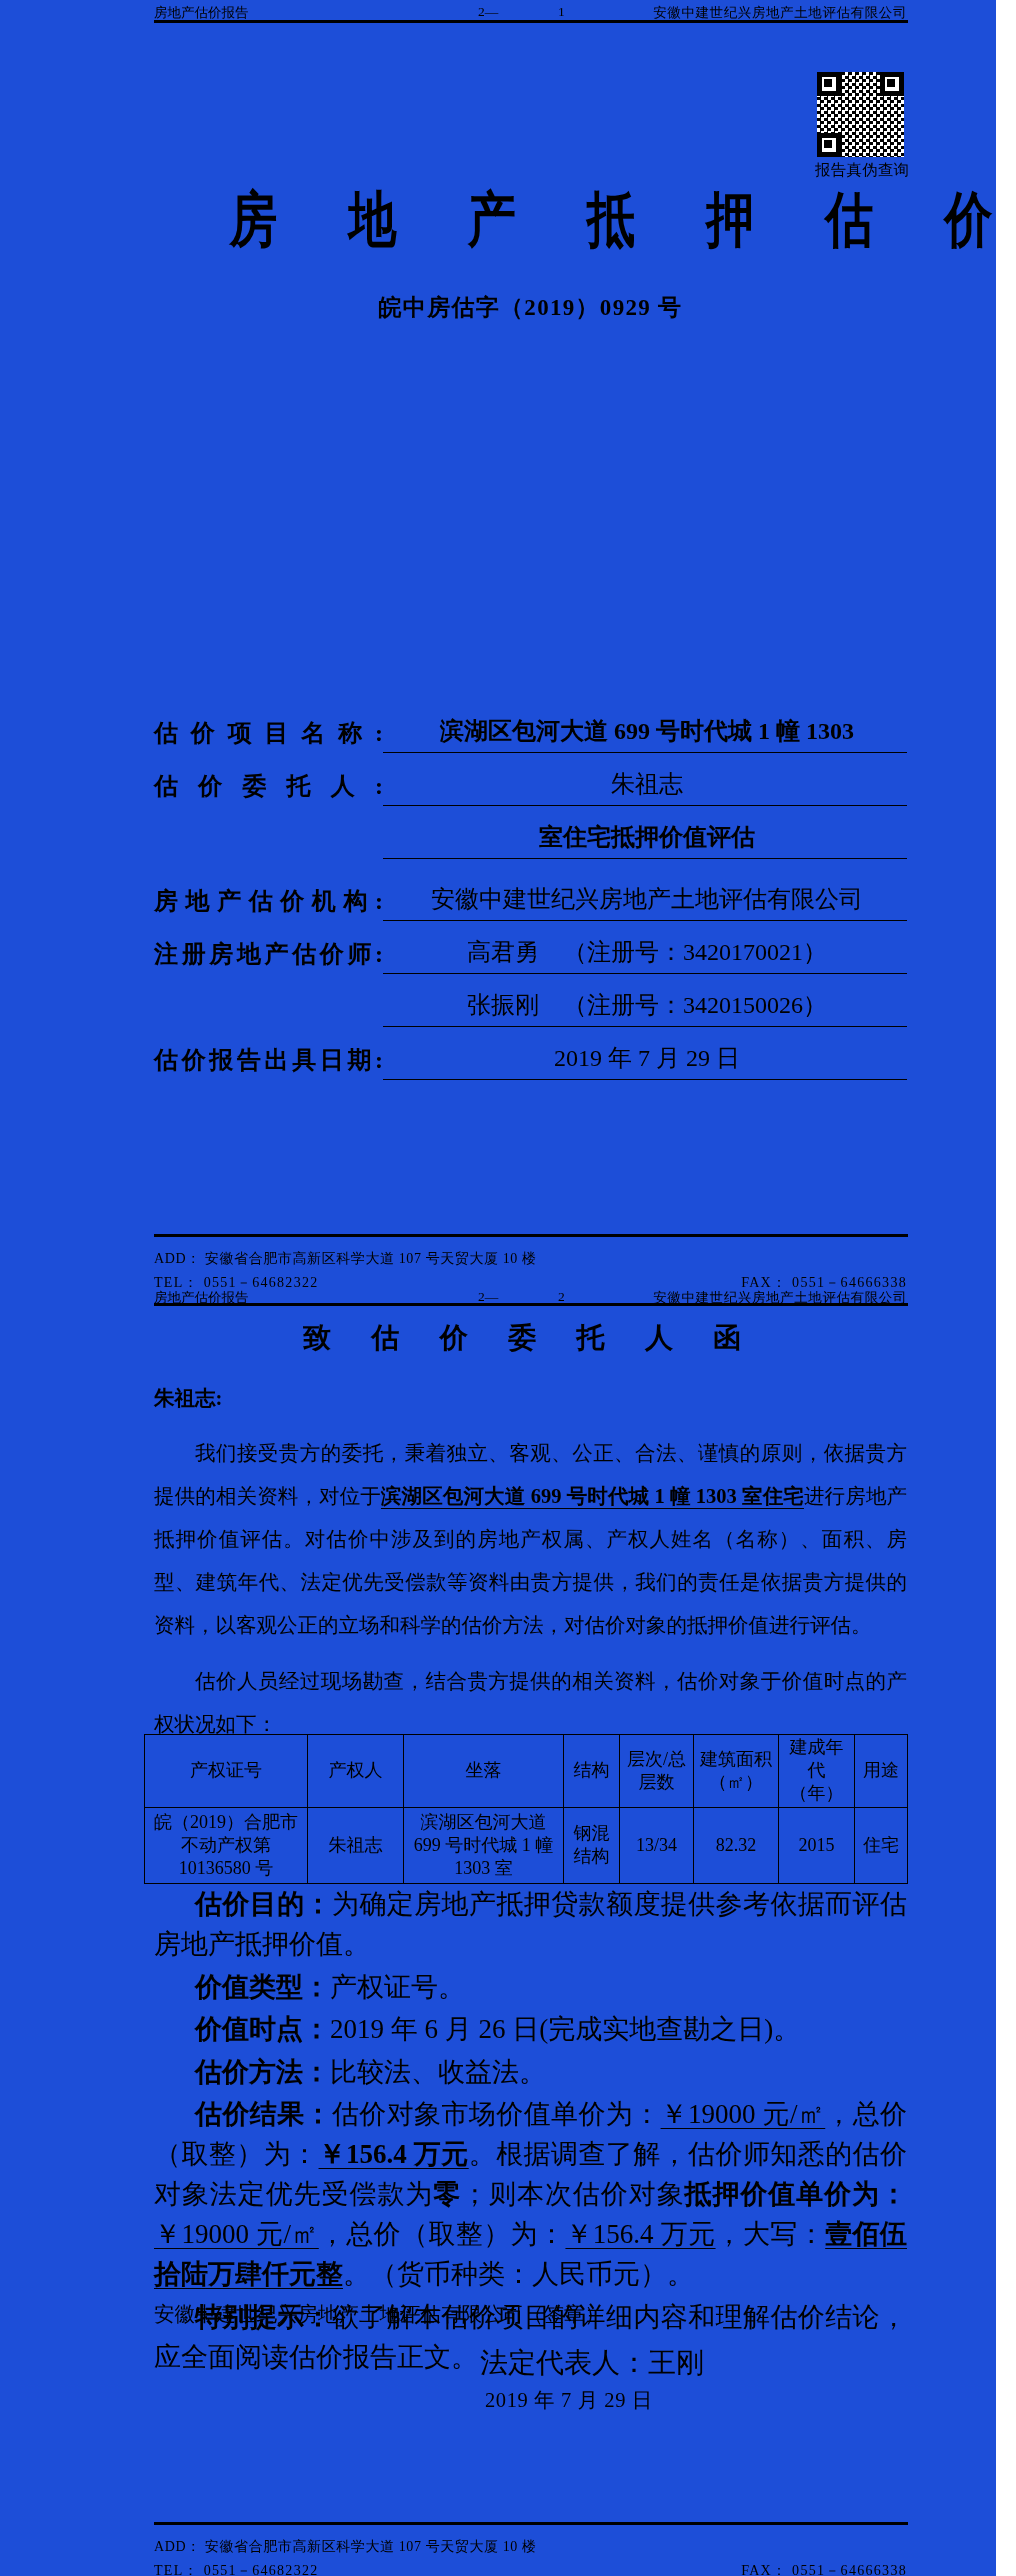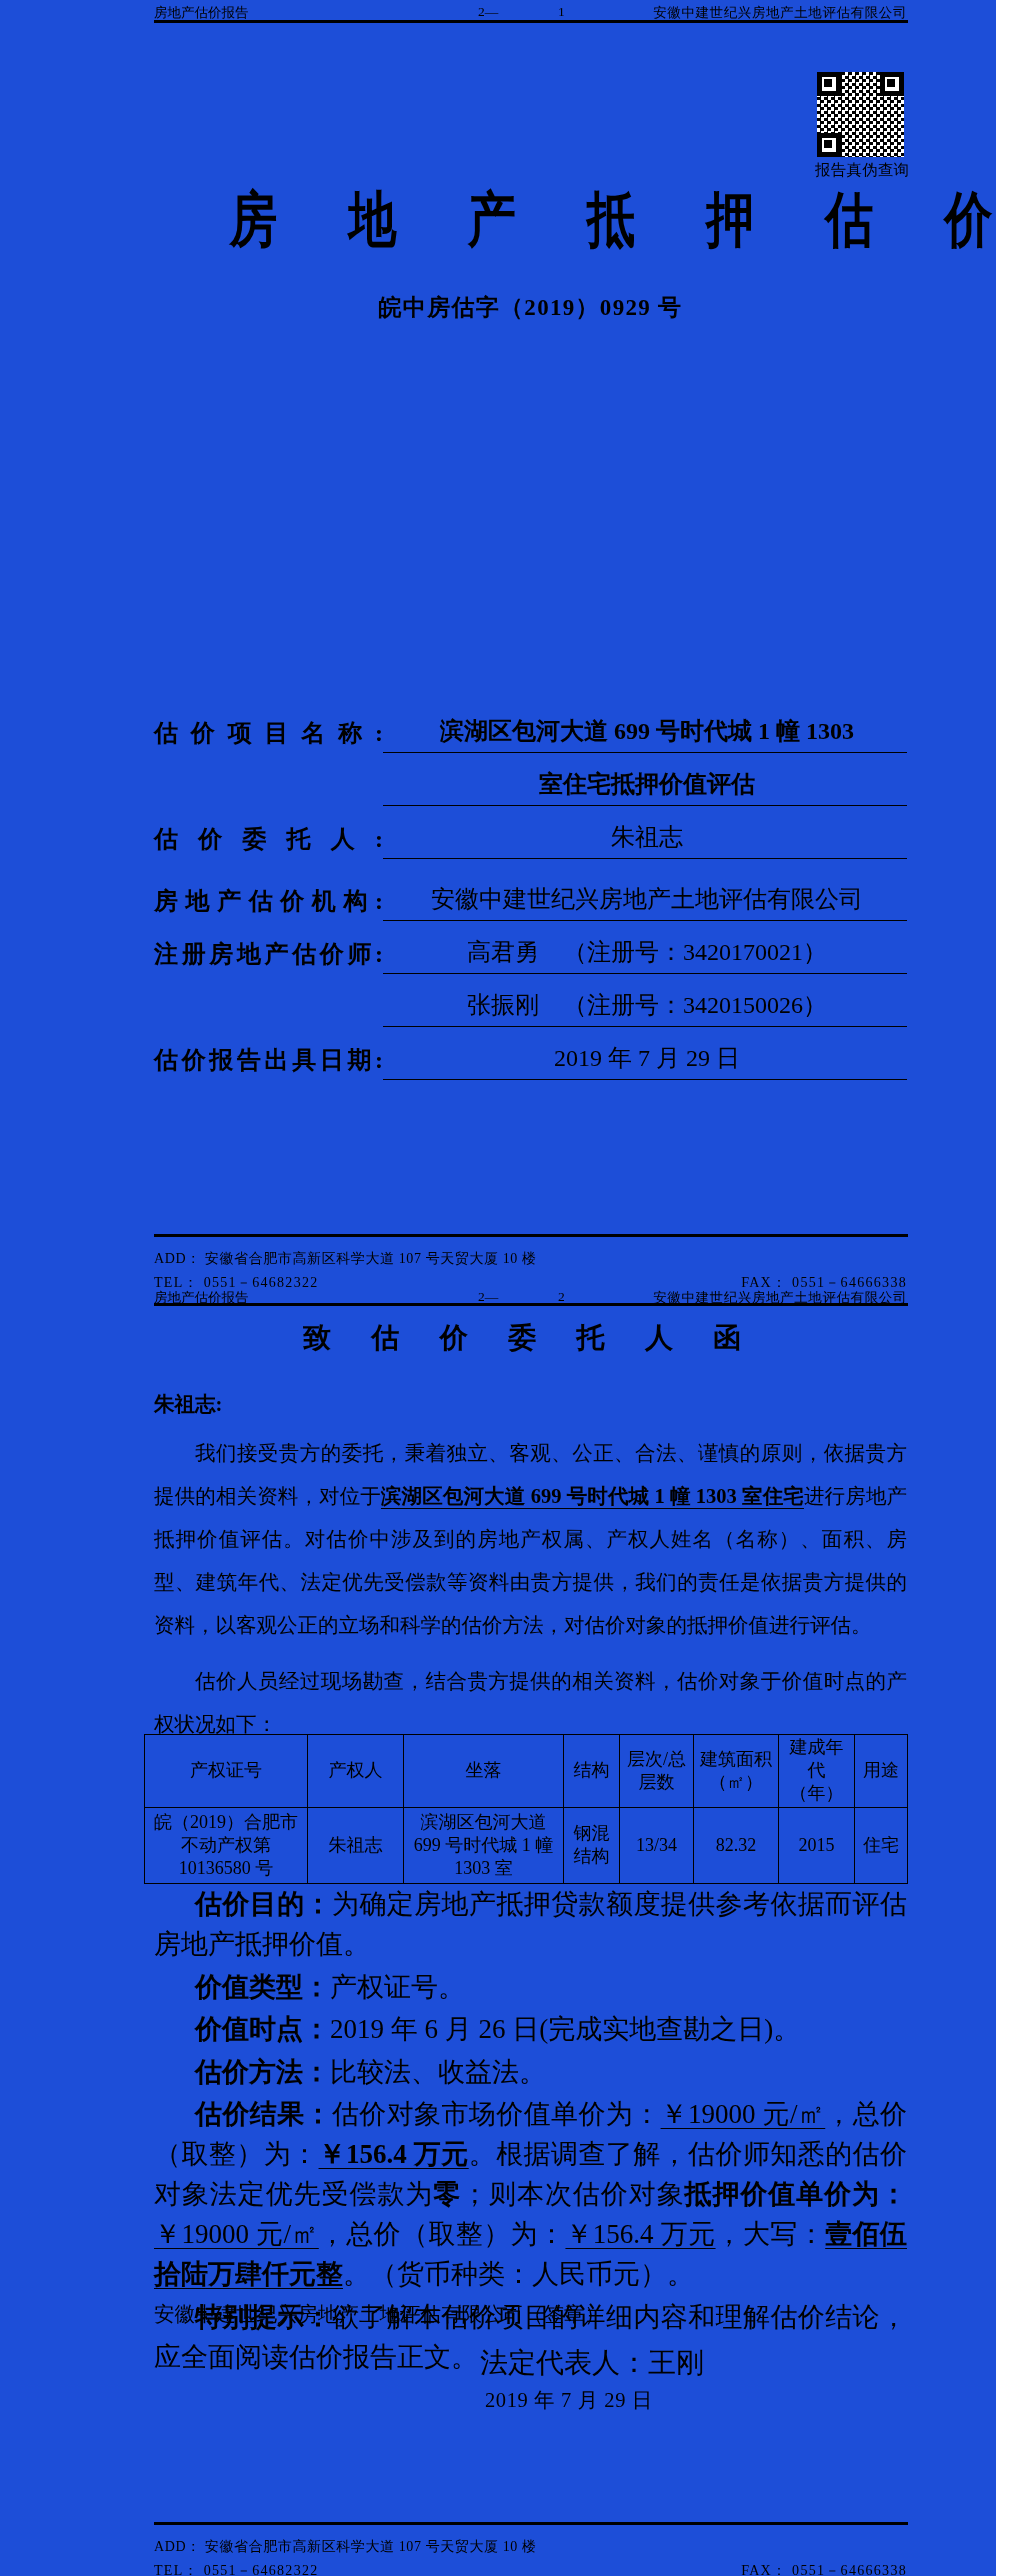--- a/index.html
+++ b/index.html
@@ -43,21 +43,21 @@
   .form-row{display:flex;align-items:flex-end;height:53px;}
   .form-row.gap{margin-top:9px;}
   .form-label{width:229px;font-size:24px;font-weight:bold;text-align:justify;text-align-last:justify;
       -moz-text-align-last:justify;text-justify:inter-character;padding-bottom:3.8px;}
   .form-value{flex:1;border-bottom:1.9px solid #000;font-size:24px;padding:0 2.6px 5.1px 6.4px;white-space:nowrap;}
   .v-left{text-align:center;} .v-center{text-align:center;} .v-bold{font-weight:bold;}
 
   
   .letter-title{position:absolute;left:154px;top:33px;width:753px;margin:0;text-align:center;
       font-size:28px;font-weight:bold;letter-spacing:16.7px;line-height:1.2;}
-  .salutation{position:absolute;left:154px;top:102px;font-size:20.5px;font-weight:bold;}
+  .salutation{position:absolute;left:154px;top:96px;font-size:20.5px;font-weight:bold;}
   .letter-body{position:absolute;left:154px;top:144px;width:753px;font-size:20.5px;line-height:43px;}
   .letter-body p{margin:0;text-indent:41px;text-align:justify;}
   .letter-body p.p2{margin-top:13px;}
 
   
   .own-table{position:absolute;left:144px;top:446px;width:763px;border-collapse:collapse;
       font-size:18px;table-layout:fixed;}
   .own-table th,.own-table td{border:1.3px solid #000;text-align:center;vertical-align:middle;
       font-weight:normal;padding:1.3px 3.8px;line-height:23px;}
   .own-table thead tr{height:67px;}
@@ -104,26 +104,26 @@
 
     <h1 class="main-title">房 地 产 抵 押 估 价 报 告</h1>
     <div class="doc-no">皖中房估字（2019）0929 号</div>
 
     <div class="form">
       <div class="form-row">
         <div class="form-label">估价项目名称:</div>
         <div class="form-value v-left v-bold">滨湖区包河大道 699 号时代城 1 幢 1303</div>
       </div>
       <div class="form-row">
+        <div class="form-label">估价委托人:</div>
+        <div class="form-value v-center">朱祖志</div>
+      </div>
+      <div class="form-row">
         <div class="form-label"></div>
         <div class="form-value v-left v-bold">室住宅抵押价值评估</div>
-      </div>
-      <div class="form-row">
-        <div class="form-label">估价委托人:</div>
-        <div class="form-value v-center">朱祖志</div>
       </div>
       <div class="form-row gap">
         <div class="form-label">房地产估价机构:</div>
         <div class="form-value v-left">安徽中建世纪兴房地产土地评估有限公司</div>
       </div>
       <div class="form-row">
         <div class="form-label">注册房地产估价师:</div>
         <div class="form-value v-center">高君勇　（注册号：3420170021）</div>
       </div>
       <div class="form-row">

